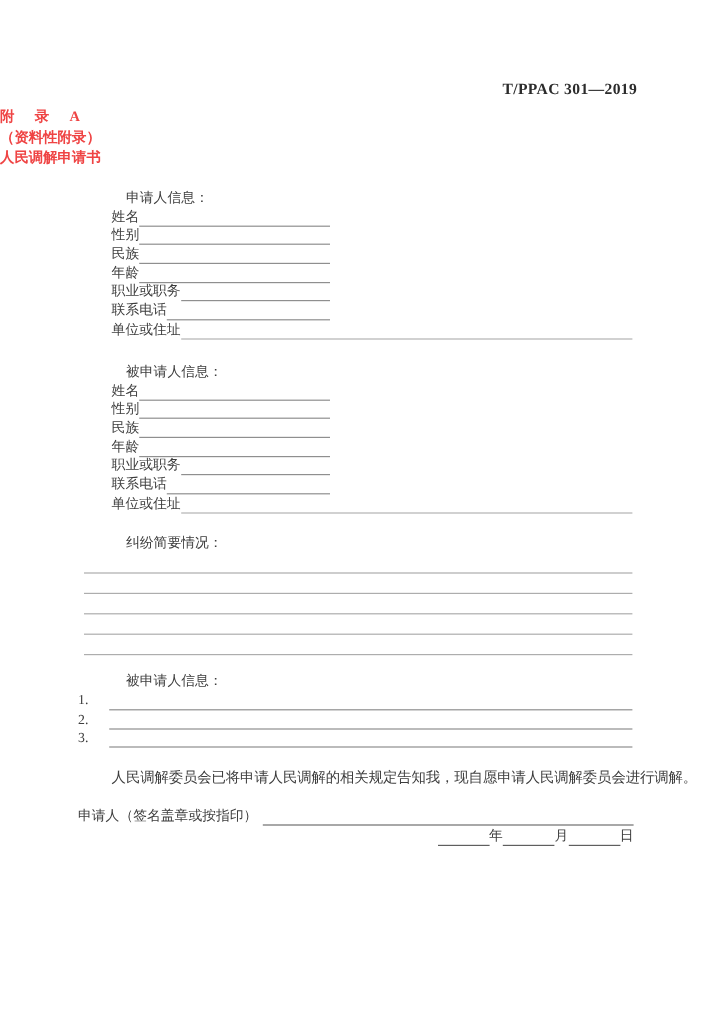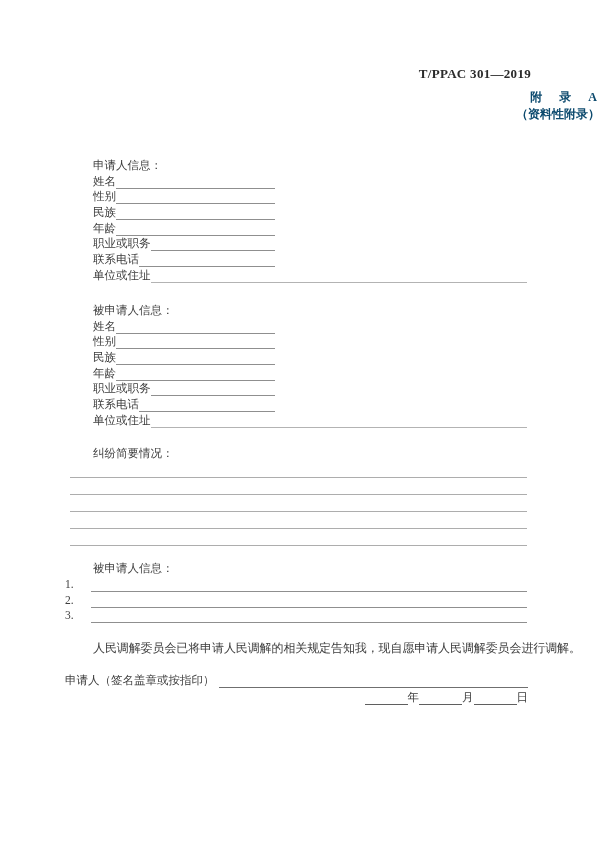--- a/index.html
+++ b/index.html
@@ -7,25 +7,25 @@
     position:relative; width:600px; height:748px; background:#ffffff;
     font-family:"Liberation Serif","DejaVu Serif",serif;
     color:#3d3d3d; overflow:hidden;
   }
   .doc-code {
     position:absolute; top:66px; right:69px;
     font-weight:bold; font-size:13px; letter-spacing:.3px; color:#2b2b2b;
   }
   .title-block {
     position:absolute; top:89px; left:0; width:100%;
-    text-align:right; font-weight:bold; font-size:12px; line-height:17px; color:#0c4a6e;
+    text-align:left; font-weight:bold; font-size:12px; line-height:17px; color:#ef4444;
   }
   .title-appendix { word-spacing:8px; letter-spacing:3px; }
   .sec { position:absolute; left:65px; right:73px; font-size:11.5px; }
-  .sec-heading { margin-left:28px; line-height:16px; white-space:nowrap; }
+  .sec-heading { margin-left:40px; line-height:16px; white-space:nowrap; }
   .field-row { display:flex; margin-left:28px; height:15.7px; align-items:flex-end; width:182px; }
   .field-row.wide { width:434px; }
   .flabel { white-space:nowrap; line-height:15px; }
   .fline { flex:1; border-bottom:1px solid #8f8f8f; height:12px; }
   .field-row.wide .fline { border-bottom-color:#b3b3b3; }
   .sec-applicant { top:157px; }
   .sec-respondent { top:302px; }
   .sec-dispute { top:445px; }
   .blank-line { height:16px; border-bottom:1px solid #adadad; margin-left:5px; }
   .sec-request { top:560px; }
@@ -48,20 +48,21 @@
 </head>
 <body>
 
 <div class="page">
 
   <div class="doc-code">T/PPAC 301—2019</div>
 
   <div class="title-block">
     <div class="title-appendix">附 录 A</div>
     <div>（资料性附录）</div>
+    <div>人民调解申请书</div>
   </div>
 
   <div class="sec sec-applicant">
     <div class="sec-heading">申请人信息：</div>
     <div class="field-row">
         <span class="flabel">姓名</span>
         <span class="fline"></span>
       </div>
     <div class="field-row">
         <span class="flabel">性别</span>

